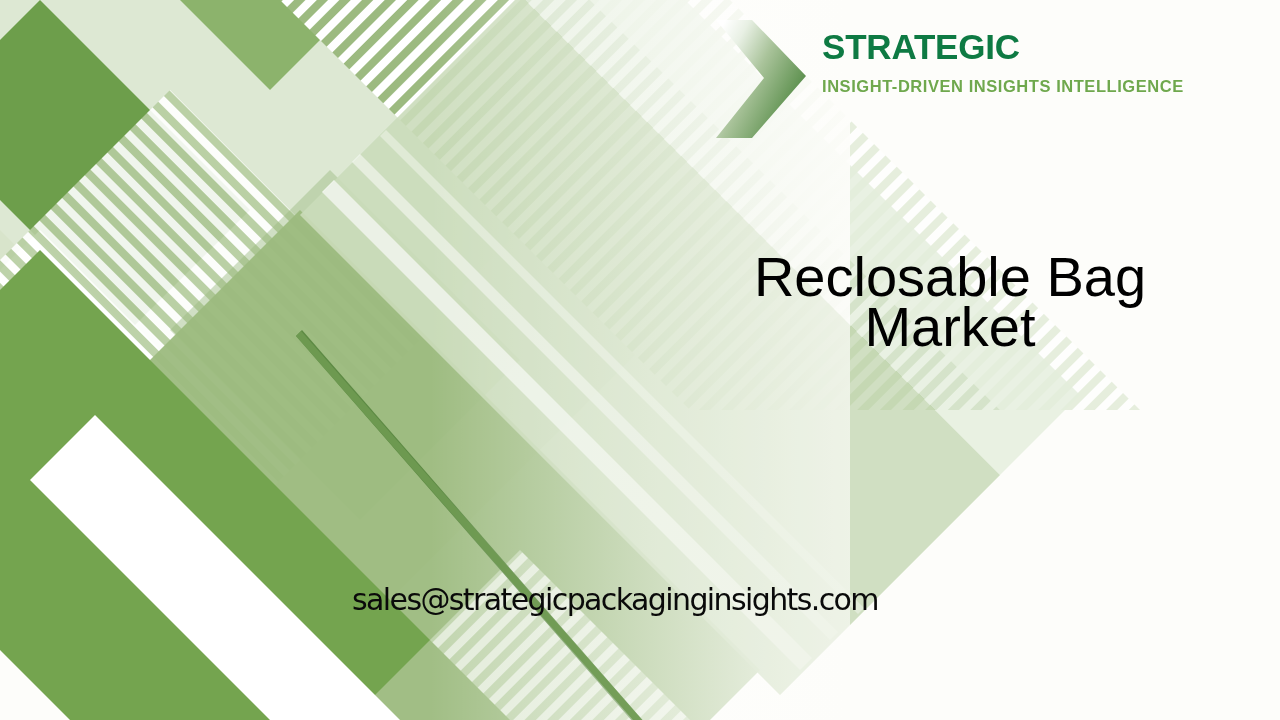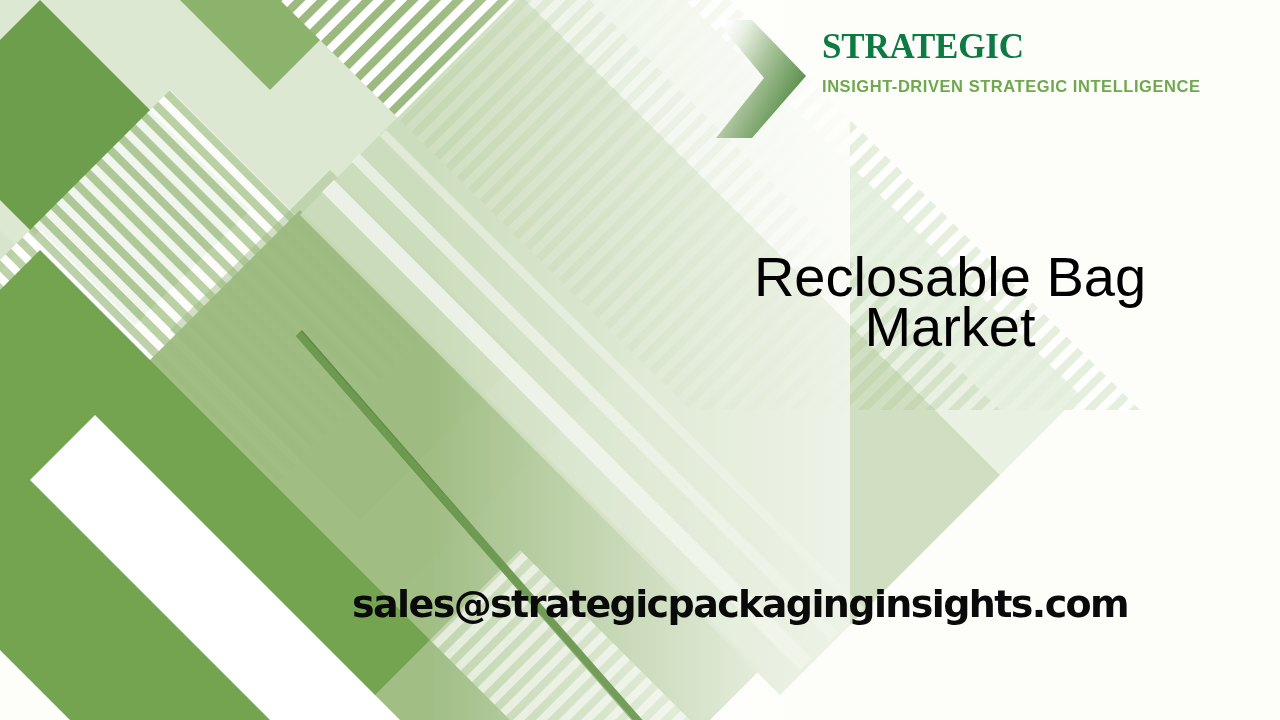--- a/index.html
+++ b/index.html
@@ -41,21 +41,21 @@
   #logo-mark {
     width: 108px;
     height: 132px;
     flex: none;
   }
   #logo-text {
     margin-left: 8px;
     padding-top: 14px;
   }
   .logo-line {
-    font-family: Liberation Serif, serif;
+    font-family: Liberation Sans, sans-serif;
     font-weight: bold;
     font-size: 35px;
     line-height: 38px;
     letter-spacing: -0.2px;
     color: #0e7a43;
     white-space: nowrap;
   }
   #logo-tagline {
     font-family: "Liberation Sans", sans-serif;
     font-weight: bold;
@@ -80,22 +80,22 @@
     color: #000000;
     white-space: pre-line;
   }
 
   
   #email {
     position: absolute;
     left: 352px;
     top: 582px;
     font-family: "DejaVu Sans", sans-serif;
-    font-weight: bold;
-    font-size: 38px;
+    font-weight: normal;
+    font-size: 30px;
     letter-spacing: -1.6px;
     color: #0a0a0a;
     white-space: nowrap;
   }
 </style>
 </head>
 <body>
 
 <div id="slide">
 
@@ -196,21 +196,21 @@
           <stop offset="0.18" stop-color="#e8f0e4"></stop>
           <stop offset="0.45" stop-color="#a9c39a"></stop>
           <stop offset="0.75" stop-color="#6d9b5e"></stop>
           <stop offset="1" stop-color="#3d7a33"></stop>
         </linearGradient>
       </defs>
       <path d="M10 6 L46 6 L100 62 L46 124 L10 124 L58 64 Z" fill="url(#chevGrad)"></path>
     </svg>
     <div id="logo-text">
       <div class="logo-line">STRATEGIC</div>
-      <div id="logo-tagline">INSIGHT-DRIVEN STRATEGIC INTELLIGENCE</div>
+      <div id="logo-tagline">INSIGHT-DRIVEN INSIGHTS INTELLIGENCE</div>
     </div>
   </div>
 
   <div id="title">Reclosable Bag
 Market</div>
 
   <div id="email">sales@strategicpackaginginsights.com</div>
 
 </div>
 

